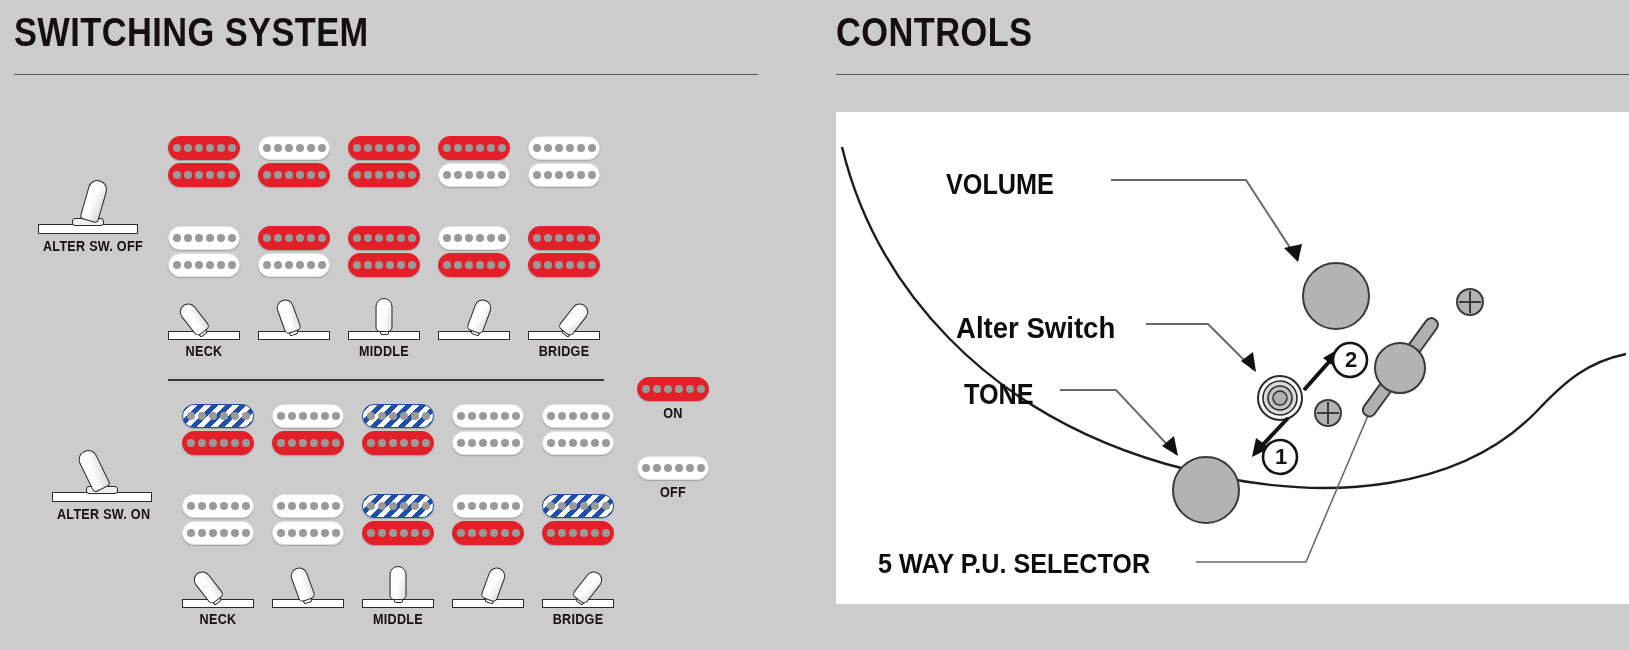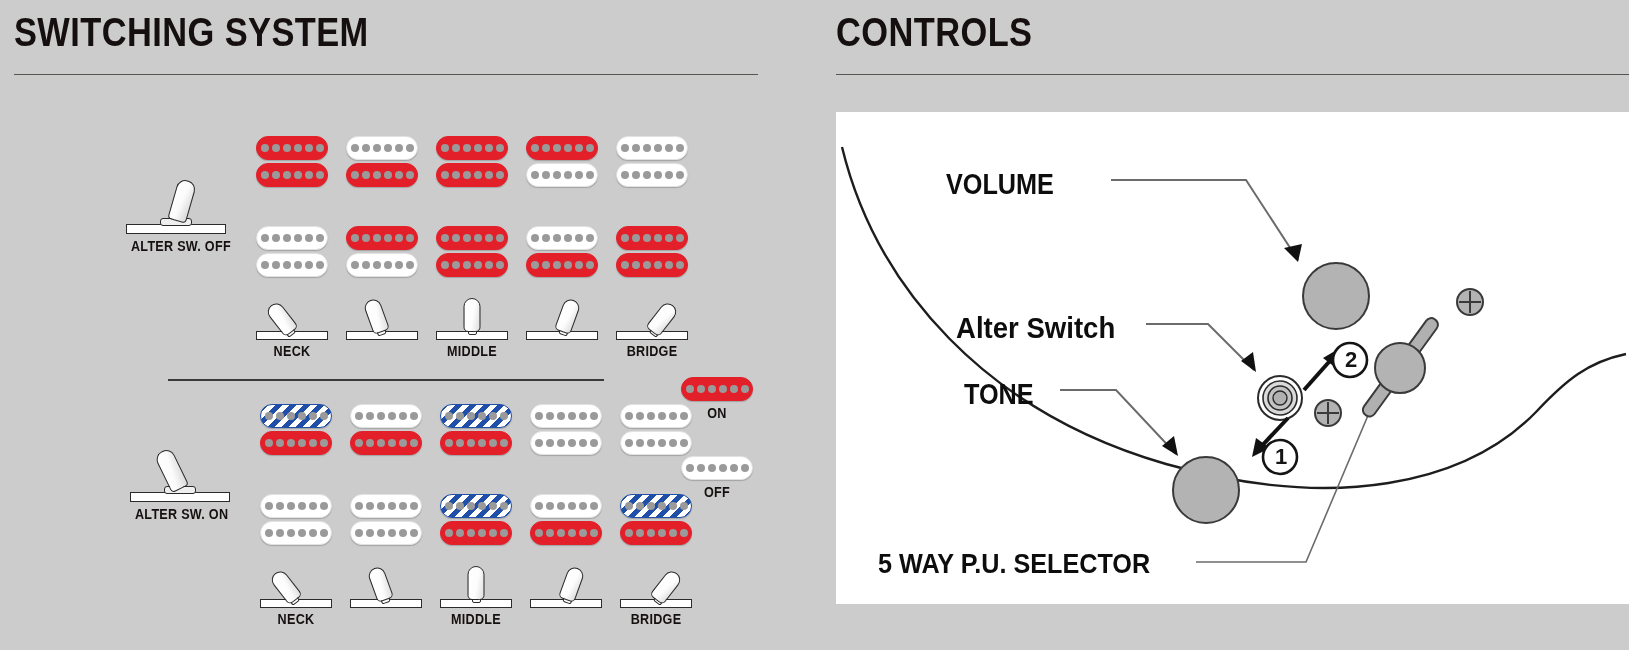--- a/index.html
+++ b/index.html
@@ -104,21 +104,21 @@
     transform-origin:50% 100%;
   }
 
   .caption{
     font-family:"Liberation Sans Narrow","Liberation Sans",sans-serif;
     font-weight:bold;font-size:14px;color:#15100f;
     text-align:center;letter-spacing:.3px;white-space:nowrap;
     transform:scaleX(.9);
   }
 
-  .abs{position:absolute;margin-left:44px;}
+  .abs{position:absolute;}
 
   
   #controls-board{
     position:absolute;
     background:#ffffff;
   }
   .ctl-label{
     position:absolute;
     font-family:"Liberation Sans Narrow","Liberation Sans",sans-serif;
     font-weight:bold;color:#0d0d0d;white-space:nowrap;
@@ -373,21 +373,21 @@
             <div class="shaft" style="transform:rotate(38deg);"></div>
             <div class="knob" style="transform:translateX(-50%) rotate(38deg);"></div>
           </div>
           <div class="caption" style="width:72px;margin-top:3px;">BRIDGE</div>
         </div>
       </div>
     </div>
 
     <div class="panel-rule" style="left:168px;top:379px;width:436px;background:#3a3a3a;height:2px;"></div>
 
-    <div class="abs" style="left:4px;top:368px;width:800px;height:270px;">
+    <div class="abs" style="left:14px;top:368px;width:800px;height:270px;">
 
       <div class="abs" style="left:38px;top:78px;">
         <div class="toggle">
           <div class="base"></div>
           <div class="nut"></div>
           <div class="bat" style="transform:rotate(-26deg);"></div>
         </div>
         <div class="caption" style="width:100px;margin-top:4px;">ALTER SW. ON</div>
       </div>
 

